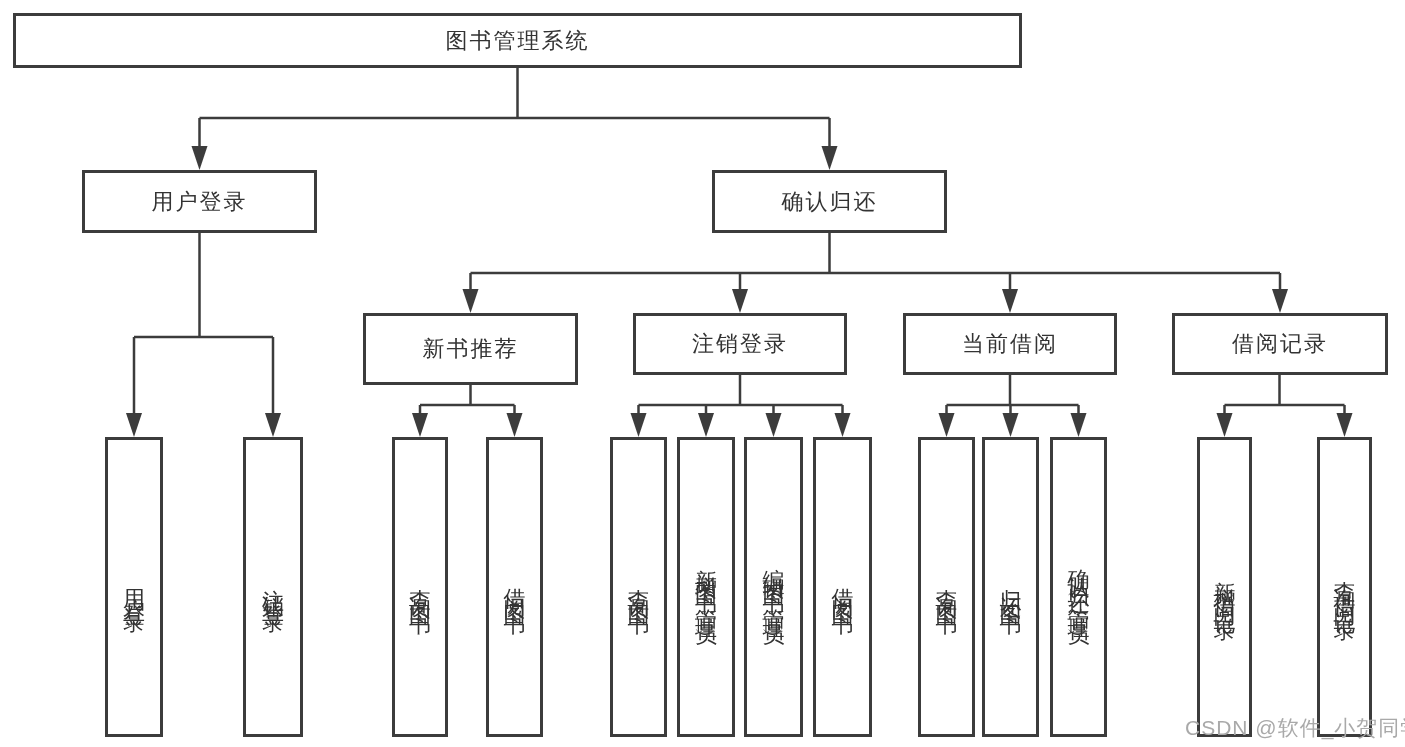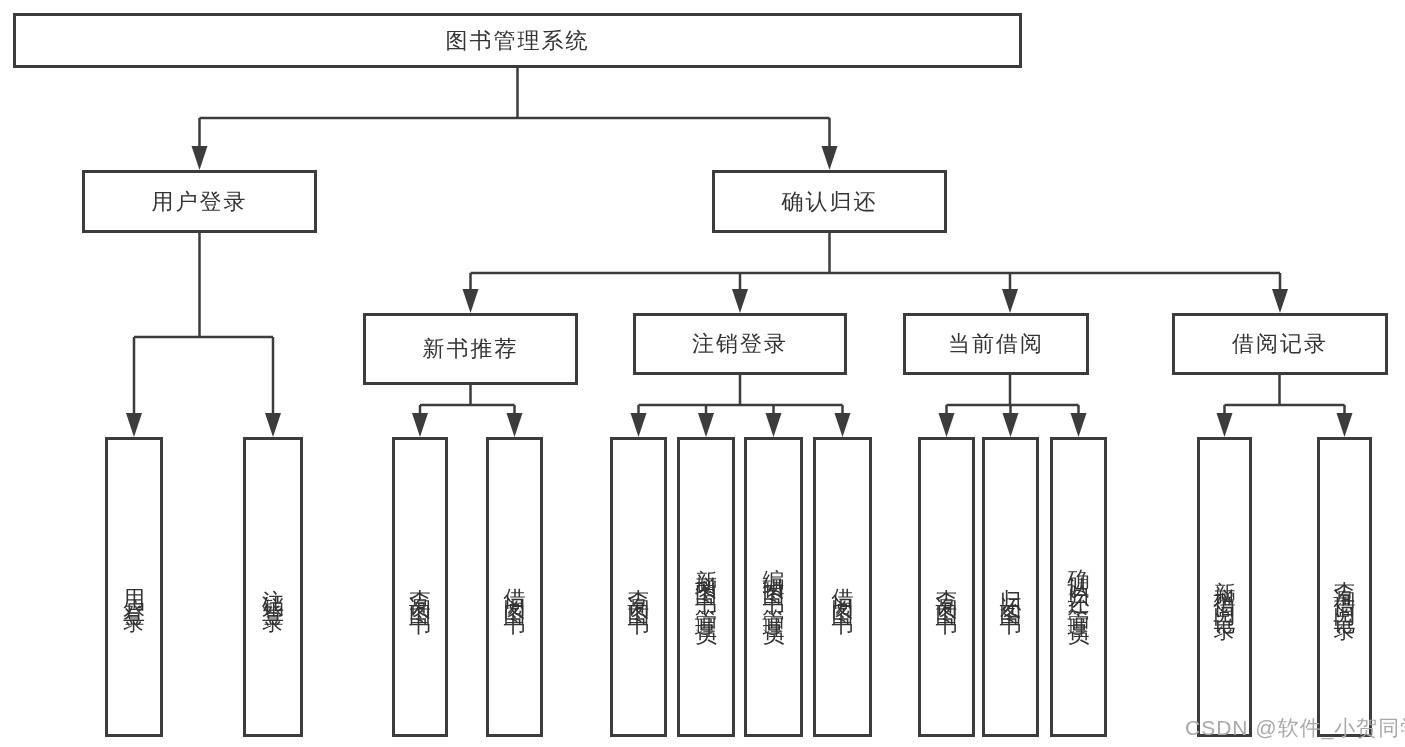--- a/index.html
+++ b/index.html
@@ -100,21 +100,21 @@
     </g>
   </svg>
 
   <div class="node hbox" style="left:13px; top:13px; width:1009px; height:55px;">图书管理系统</div>
 
   <div class="node hbox" style="left:82px; top:170px; width:235px; height:63px;">用户登录</div>
   <div class="node hbox" style="left:712px; top:170px; width:235px; height:63px;">确认归还</div>
 
   <div class="node hbox" style="left:363px; top:313px; width:215px; height:72px;">新书推荐</div>
   <div class="node hbox" style="left:633px; top:313px; width:214px; height:62px;">注销登录</div>
-  <div class="node hbox" style="left:903px; top:313px; width:186px; height:62px;">当前借阅</div>
+  <div class="node hbox" style="left:903px; top:313px; width:214px; height:62px;">当前借阅</div>
   <div class="node hbox" style="left:1172px; top:313px; width:216px; height:62px;">借阅记录</div>
 
   <div class="node vbox" style="left:105px; top:437px; width:58px; height:300px;">用户登录</div>
   <div class="node vbox" style="left:243px; top:437px; width:60px; height:300px;">注销登录</div>
 
   <div class="node vbox" style="left:392px; top:437px; width:56px; height:300px;">查询图书</div>
   <div class="node vbox" style="left:486px; top:437px; width:57px; height:300px;">借阅图书</div>
 
   <div class="node vbox" style="left:610px; top:437px; width:57px; height:300px;">查询图书</div>
   <div class="node vbox" style="left:677px; top:437px; width:58px; height:300px;">新增图书（管理员）</div>

